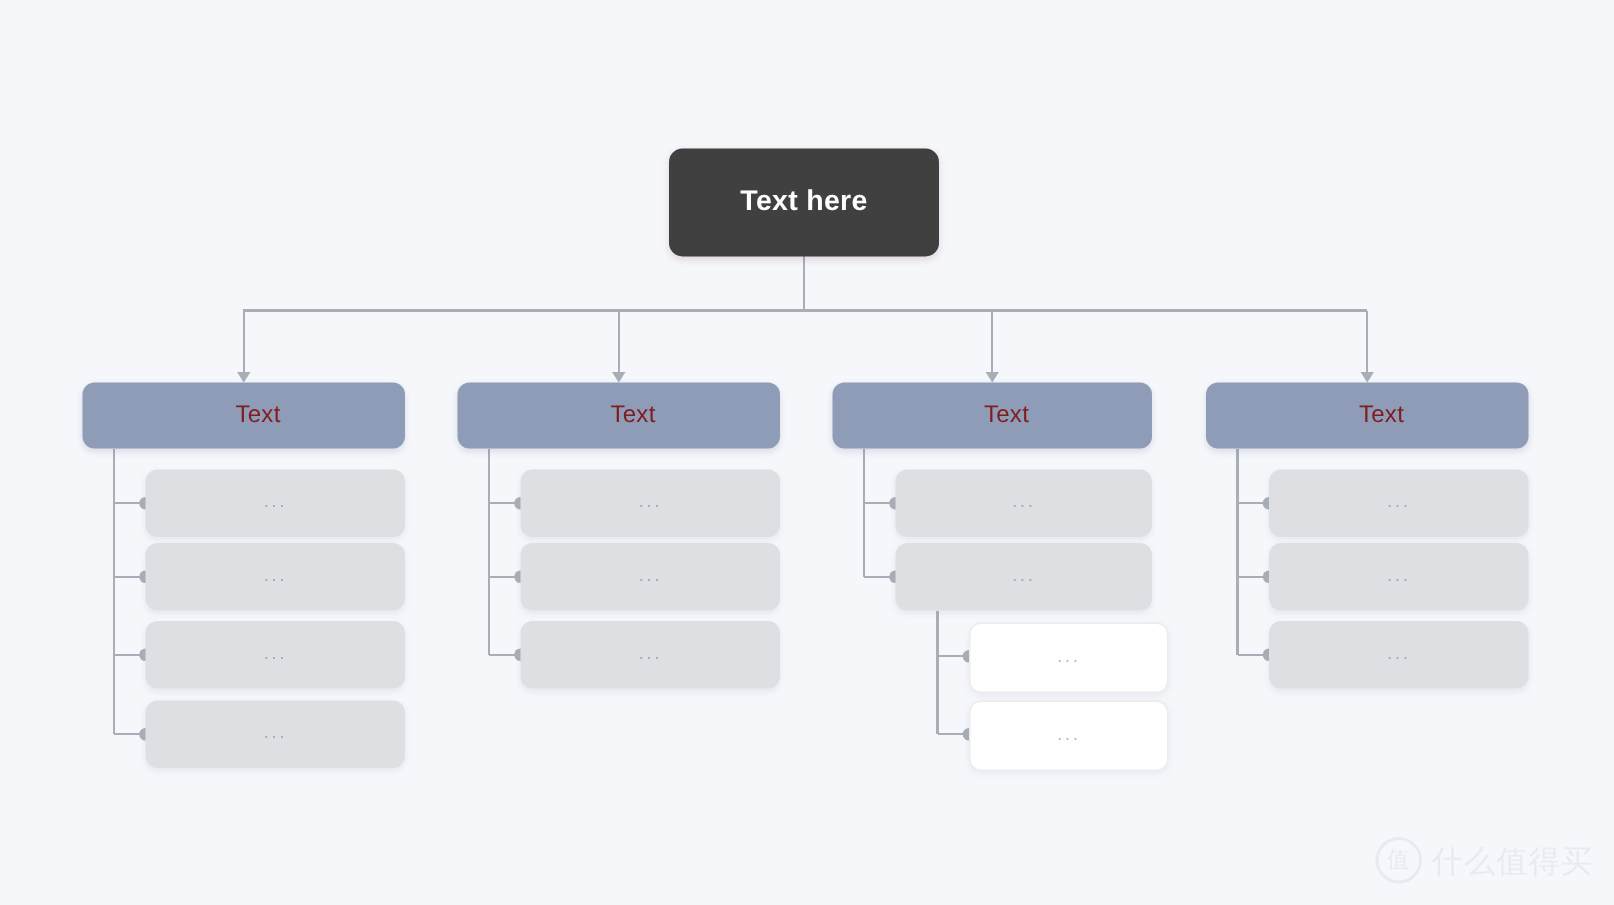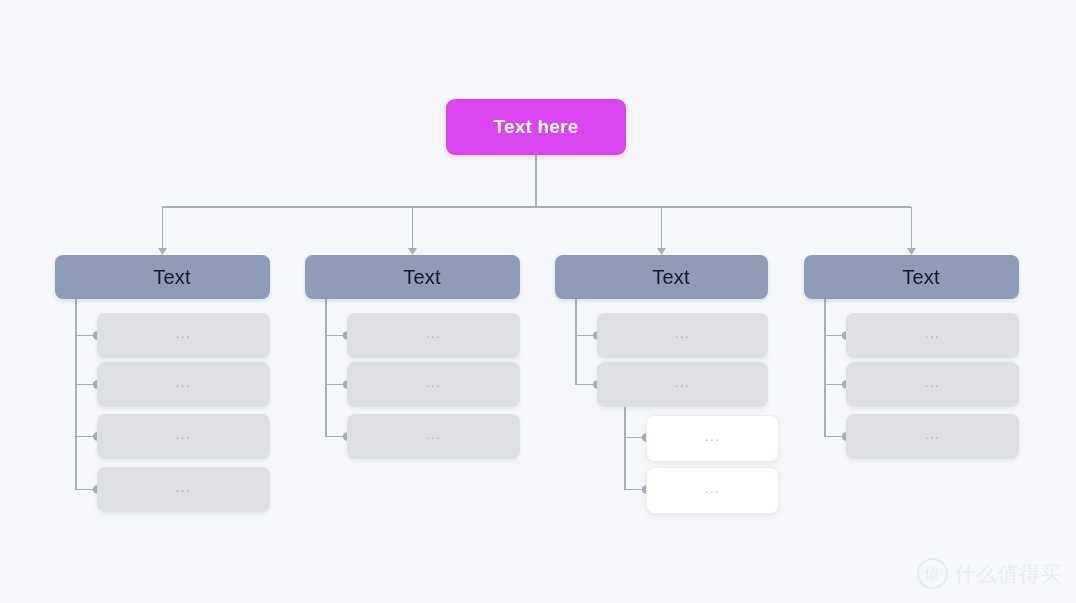--- a/index.html
+++ b/index.html
@@ -30,23 +30,23 @@
     height: 603px;
     pointer-events: none;
   }
 
   
   .root-node {
     position: absolute;
     left: 446px;
     top: 99px;
     width: 180px;
-    height: 56px;
+    height: 72px;
     border-radius: 9px;
-    background: #d946ef;
+    background: #404040;
     box-shadow: 0 2px 5px rgba(120,70,70,0.18);
     display: flex;
     align-items: center;
     justify-content: center;
   }
   .root-label {
     color: #fdfdfd;
     font-size: 19px;
     font-weight: bold;
     letter-spacing: .2px;
@@ -57,22 +57,22 @@
     position: absolute;
     height: 44px;
     border-radius: 8px;
     background: #8f9cb8;
     box-shadow: 0 2px 4px rgba(110,120,145,0.20);
     display: flex;
     align-items: center;
     justify-content: center;
   }
   .branch-head-label {
-    color: #0f172a;
-    font-size: 20px;
+    color: #7f1d1d;
+    font-size: 16px;
     letter-spacing: .2px;
     margin-left: 19px;
   }
 
   
   .leaf {
     position: absolute;
     height: 45px;
     border-radius: 8px;
     display: flex;

